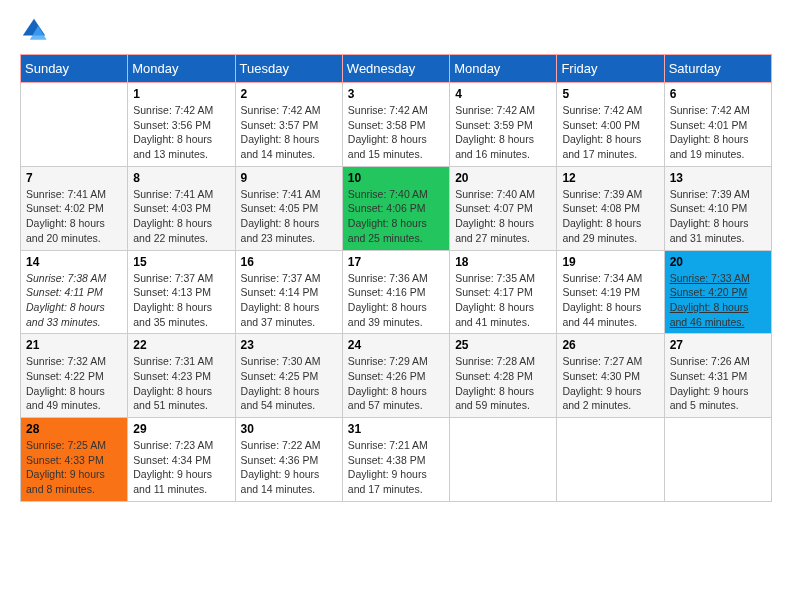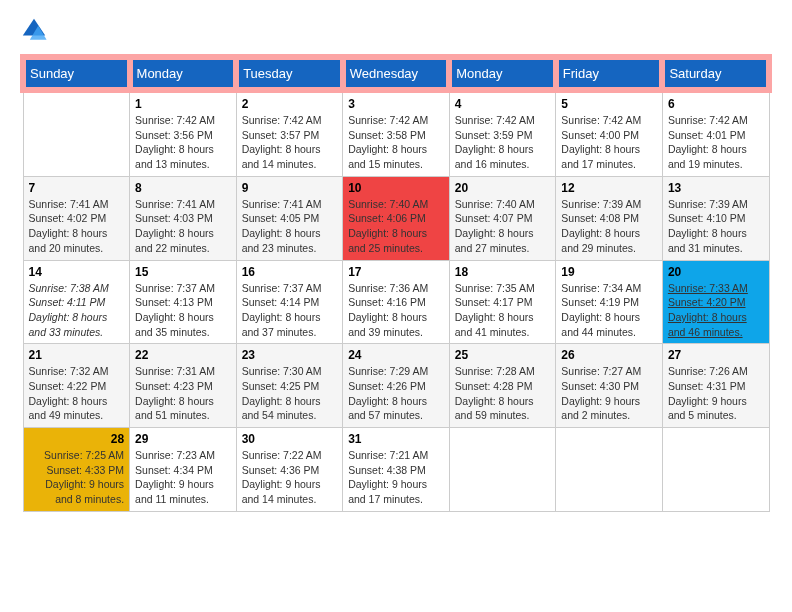--- a/index.html
+++ b/index.html
@@ -49,21 +49,21 @@
       border-collapse: collapse;
       font-size: 11px;
     }
     .calendar-table th {
       background-color: #1565c0;
       color: #fff;
       padding: 6px 4px;
       text-align: left;
       font-size: 13px;
       font-weight: normal;
-      border: 6px solid #fca5a5;
+      border: 1px solid #fca5a5;
     }
     .calendar-table td {
       border: 1px solid #ccc;
       vertical-align: top;
       padding: 4px 5px;
       min-height: 80px;
       width: calc(100% / 7);
       height: 80px;
     }
     .calendar-table tr:nth-child(even) td {
@@ -180,21 +180,21 @@
 Daylight: 8 hours
 and 22 minutes.</div>
         </td>
         <td style="background-color: rgb(245, 245, 245);">
           <span class="day-number">9</span>
           <div class="day-info" style="white-space: pre-line;">Sunrise: 7:41 AM
 Sunset: 4:05 PM
 Daylight: 8 hours
 and 23 minutes.</div>
         </td>
-        <td style="background-color: #ef4444;">
+        <td style="background-color: #22c55e;">
           <span class="day-number">10</span>
           <div class="day-info" style="white-space: pre-line;">Sunrise: 7:40 AM
 Sunset: 4:06 PM
 Daylight: 8 hours
 and 25 minutes.</div>
         </td>
         <td style="background-color: rgb(245, 245, 245);">
           <span class="day-number">20</span>
           <div class="day-info" style="white-space: pre-line;">Sunrise: 7:40 AM
 Sunset: 4:07 PM
@@ -312,21 +312,21 @@
         </td>
         <td style="background-color: rgb(245, 245, 245);">
           <span class="day-number">27</span>
           <div class="day-info" style="white-space: pre-line;">Sunrise: 7:26 AM
 Sunset: 4:31 PM
 Daylight: 9 hours
 and 5 minutes.</div>
         </td>
       </tr>
       <tr>
-        <td style="background-color: #eab308; text-align: right;">
+        <td style="background-color: #f97316;">
           <span class="day-number">28</span>
           <div class="day-info" style="white-space: pre-line;">Sunrise: 7:25 AM
 Sunset: 4:33 PM
 Daylight: 9 hours
 and 8 minutes.</div>
         </td>
         <td style="background-color: rgb(255, 255, 255);">
           <span class="day-number">29</span>
           <div class="day-info" style="white-space: pre-line;">Sunrise: 7:23 AM
 Sunset: 4:34 PM

